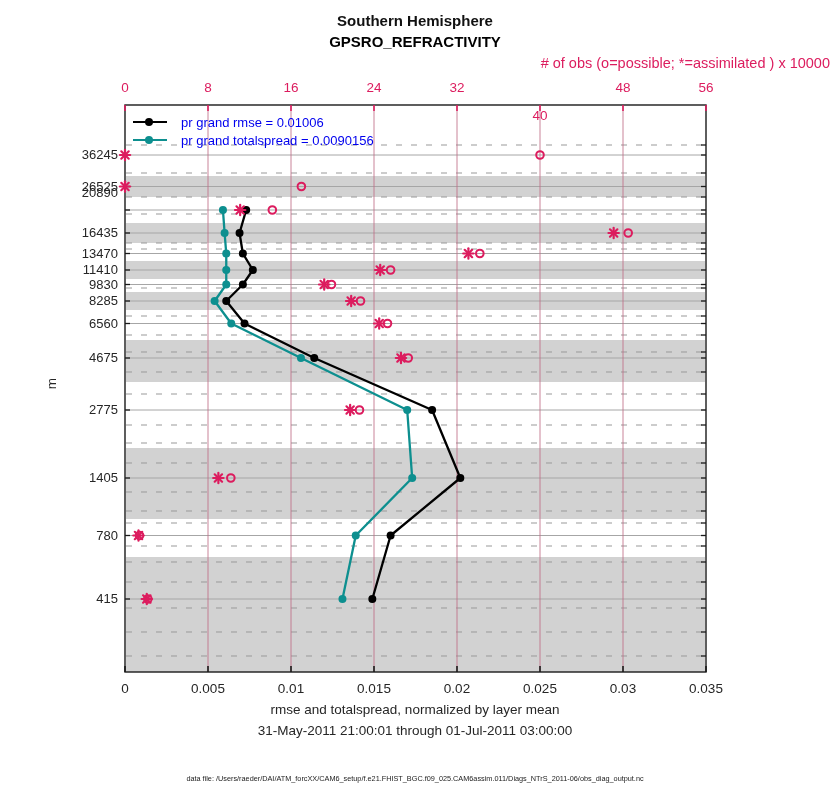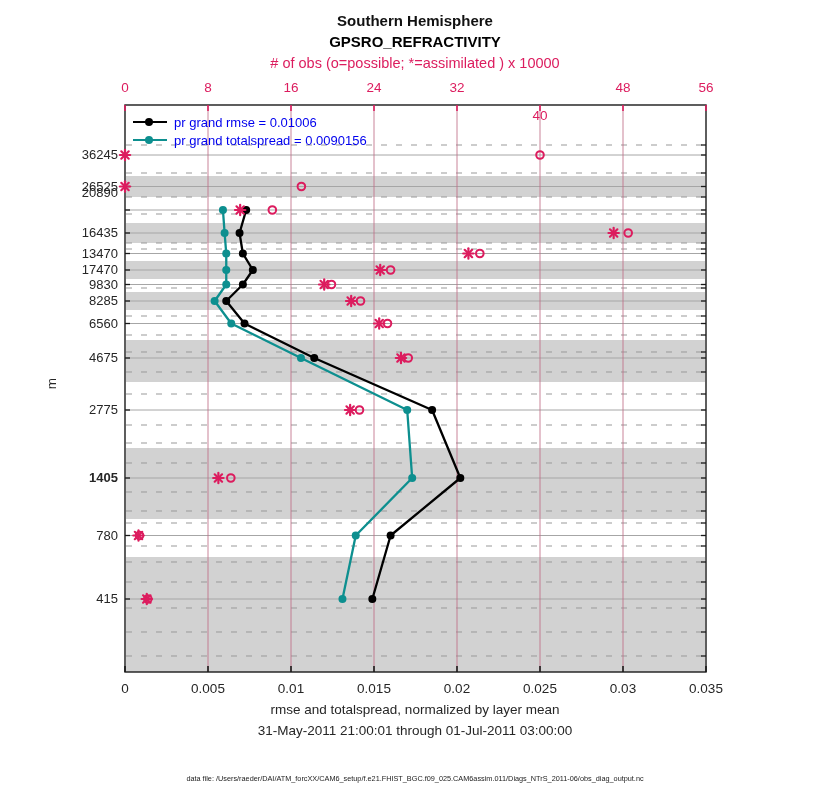--- a/index.html
+++ b/index.html
@@ -1,29 +1,29 @@
 <!DOCTYPE html>
 <html><head>
 <meta charset="utf-8">
 <style>
   html,body{margin:0;padding:0;background:#fff;}
   .fig{position:relative;width:830px;height:800px;background:#fff;
        font-family:"Liberation Sans", sans-serif;overflow:hidden;}
   .abs{position:absolute;}
   .title{left:0;width:830px;top:12px;text-align:center;font-size:15px;font-weight:bold;color:#111;}
   .subtitle{left:0;width:830px;top:33px;text-align:center;font-size:15px;font-weight:bold;color:#000000;}
-  .obslabel{left:0;width:830px;top:55px;text-align:center;font-size:14.5px;color:#dc1c5e;}
+  .obslabel{left:0;width:830px;top:55px;text-align:right;font-size:14.5px;color:#dc1c5e;}
   .toptick{position:absolute;transform:translateX(-50%);font-size:13.5px;color:#dc1c5e;top:80px;}
   .ytick{position:absolute;width:82px;text-align:right;font-size:13px;color:#262626;}
   .xtick{position:absolute;transform:translateX(-50%);font-size:13.5px;color:#262626;top:681px;}
   .ylab{left:46px;top:376px;font-size:13.5px;color:#262626;transform:rotate(-90deg);}
   .xlab1{left:0;width:830px;top:702px;text-align:center;font-size:13.5px;color:#262626;}
   .xlab2{left:0;width:830px;top:723px;text-align:center;font-size:13.5px;color:#262626;}
   .footer{left:0;width:830px;top:774px;text-align:center;font-size:7.3px;color:#222;}
-  .legend-row{position:absolute;height:18px;display:flex;align-items:center;}
+  .legend-row{position:absolute;height:18px;display:flex;align-items:center;gap:7px;}
   .legend-line{width:34px;height:0;border-top:2.4px solid #000;position:relative;}
   .legend-line .dot{position:absolute;left:12px;top:-5px;width:8px;height:8px;border-radius:50%;background:#000;}
   .legend-text{margin-left:7px;font-size:13px;color:#0000ee;white-space:nowrap;}
   svg{position:absolute;left:0;top:0;}
 </style>
 </head>
 <body>
 
 <div class="fig">
   <svg id="plot-svg" width="830" height="800">
@@ -282,27 +282,27 @@
       <div class="toptick" style="left: 540px; margin-top: 28px;">40</div>
       <div class="toptick" style="left: 623px;">48</div>
       <div class="toptick" style="left: 706px;">56</div>
     </div>
   <div id="yticks">
       <div class="ytick" style="left: 36px; top: 147px;">36245</div>
       <div class="ytick" style="left: 36px; top: 178.5px;">26525</div>
       <div class="ytick" style="left: 36px; top: 185px;">20890</div>
       <div class="ytick" style="left: 36px; top: 225px;">16435</div>
       <div class="ytick" style="left: 36px; top: 245.5px; text-align: right;">13470</div>
-      <div class="ytick" style="left: 36px; top: 262px;">17470</div>
+      <div class="ytick" style="left: 36px; top: 262px;">11410</div>
       <div class="ytick" style="left: 36px; top: 276.5px;">9830</div>
       <div class="ytick" style="left: 36px; top: 293px;">8285</div>
       <div class="ytick" style="left: 36px; top: 315.5px;">6560</div>
       <div class="ytick" style="left: 36px; top: 350px;">4675</div>
       <div class="ytick" style="left: 36px; top: 402px;">2775</div>
-      <div class="ytick" style="left: 36px; top: 470px; font-weight: bold;">1405</div>
+      <div class="ytick" style="left: 36px; top: 470px;">1405</div>
       <div class="ytick" style="left: 36px; top: 527.5px;">780</div>
       <div class="ytick" style="left: 36px; top: 591px;">415</div>
     </div>
   <div id="xticks">
       <div class="xtick" style="left: 125px;">0</div>
       <div class="xtick" style="left: 208px;">0.005</div>
       <div class="xtick" style="left: 291px;">0.01</div>
       <div class="xtick" style="left: 374px;">0.015</div>
       <div class="xtick" style="left: 457px;">0.02</div>
       <div class="xtick" style="left: 540px;">0.025</div>

